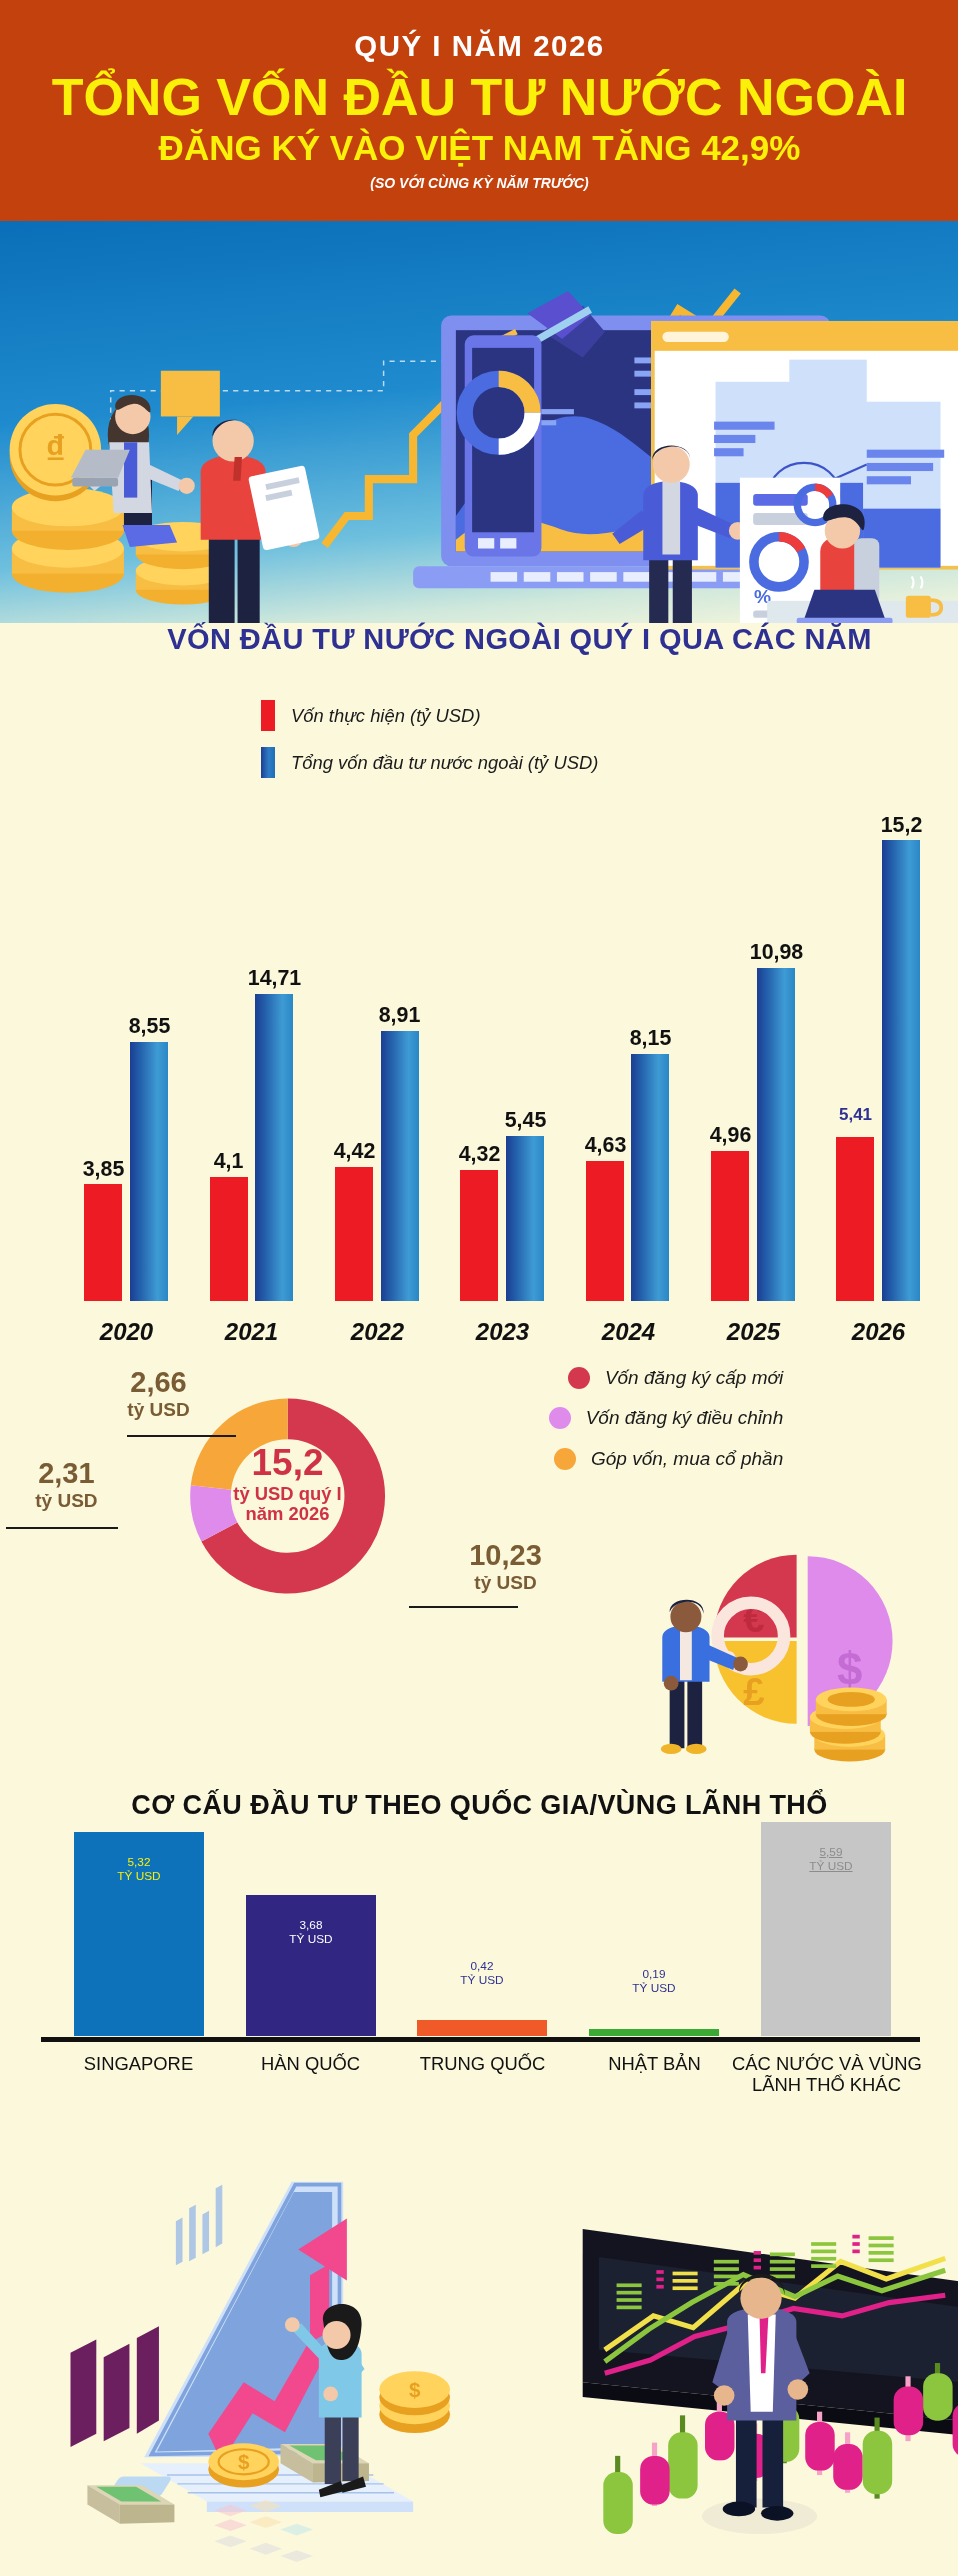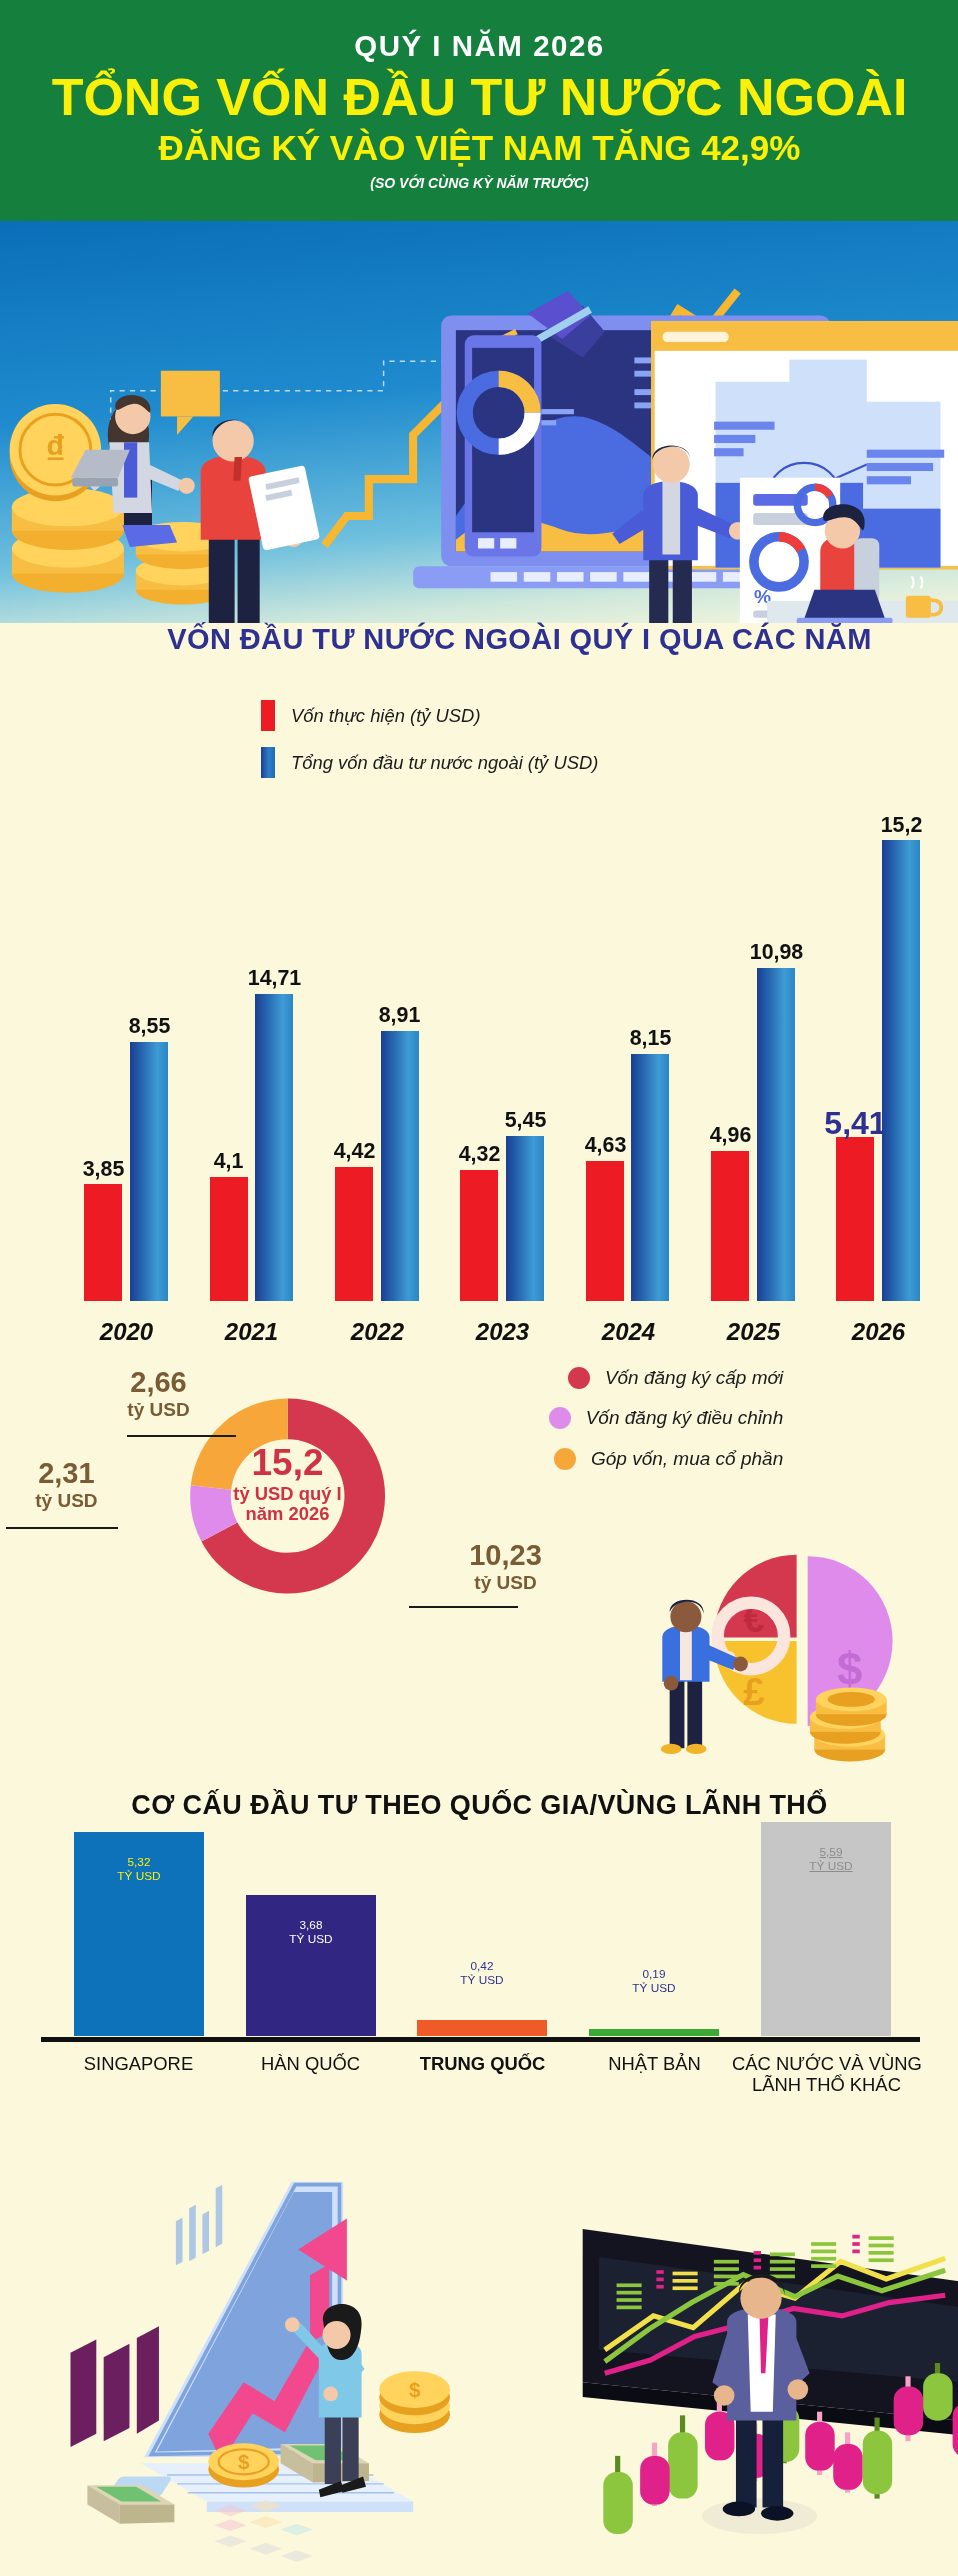--- a/index.html
+++ b/index.html
@@ -8,21 +8,21 @@
     font-family:"Liberation Sans", sans-serif;
     background:#FBF8DC;
     overflow:hidden;
     position:relative;
   }
   .page { position:relative; width:959px; height:2576px; overflow:hidden; }
 
   
   .header {
     position:absolute; left:0; top:0; width:959px; height:221px;
-    background:#15803d;
+    background:#c2410c;
     text-align:center;
   }
   .hdr-kicker {
     color:#ffffff; font-size:29.5px; font-weight:700; letter-spacing:1.5px;
     padding-top:31px; line-height:1;
   }
   .hdr-main {
     color:#FAF009; font-size:52px; font-weight:800; letter-spacing:0px;
     line-height:1.02; margin-top:10.3px; white-space:nowrap;
   }
@@ -57,21 +57,21 @@
   .legend-label { font-size:18.4px; font-style:italic; color:#1A1A1A; }
 
   .barchart { position:absolute; left:0; top:0; width:959px; height:737px; }
   .bar { position:absolute; bottom:0; }
   .bar.red { background:#ED1C24; }
   .bar.blue { background:linear-gradient(90deg,#1B3E93 0%,#2564AE 30%,#3E9BD4 72%,#2A87C6 100%); }
   .bar-val {
     position:absolute; font-size:21.4px; font-weight:800; color:#111;
     text-align:center; white-space:nowrap;
   }
-  .bar-val.hi { color:#2E3192; font-size:32px; }
+  .bar-val.hi { color:#2E3192; font-size:17px; }
   .year-lbl {
     position:absolute; font-size:24px; font-style:italic; font-weight:700;
     color:#111; text-align:center; white-space:nowrap;
   }
 
   
   .sec2 { position:absolute; left:0; top:1361px; width:959px; height:402px; }
   .donut-wrap { position:absolute; left:188px; top:11px; }
   .donut-center {
     position:absolute; left:208px; top:44px; width:159px; height:159px;
@@ -460,21 +460,21 @@
         <div class="cbar-inner" style="left: 246px; width: 130px; top: 163px; color: rgb(255, 255, 255); text-align: center;">
           <div class="cval">3,68</div>
           <div class="cunit">TỶ USD</div>
         </div>
         <div class="clabel" style="left: 216px; width: 189px; top: 298px;">HÀN QUỐC</div>
         <div class="cbar" style="left: 417px; width: 130px; height: 16px; background: rgb(240, 90, 40); bottom: 102px;"></div>
         <div class="cbar-inner" style="left: 417px; width: 130px; top: 204px; color: rgb(46, 49, 146); text-align: center;">
           <div class="cval">0,42</div>
           <div class="cunit">TỶ USD</div>
         </div>
-        <div class="clabel" style="left: 388px; width: 189px; top: 298px; font-weight: bold;">TRUNG QUỐC</div>
+        <div class="clabel" style="left: 388px; width: 189px; top: 298px;">TRUNG QUỐC</div>
         <div class="cbar" style="left: 589px; width: 130px; height: 7.3px; background: rgb(58, 170, 53); bottom: 102px;"></div>
         <div class="cbar-inner" style="left: 589px; width: 130px; top: 212px; color: rgb(46, 49, 146); text-align: center;">
           <div class="cval">0,19</div>
           <div class="cunit">TỶ USD</div>
         </div>
         <div class="clabel" style="left: 560px; width: 189px; top: 298px;">NHẬT BẢN</div>
         <div class="cbar" style="left: 761px; width: 130px; height: 214px; background: rgb(198, 198, 198); bottom: 102px;"></div>
         <div class="cbar-inner" style="left: 761px; width: 140px; top: 90px; color: rgb(140, 140, 140); text-align: center; text-decoration: underline;">
           <div class="cval">5,59</div>
           <div class="cunit">TỶ USD</div>

